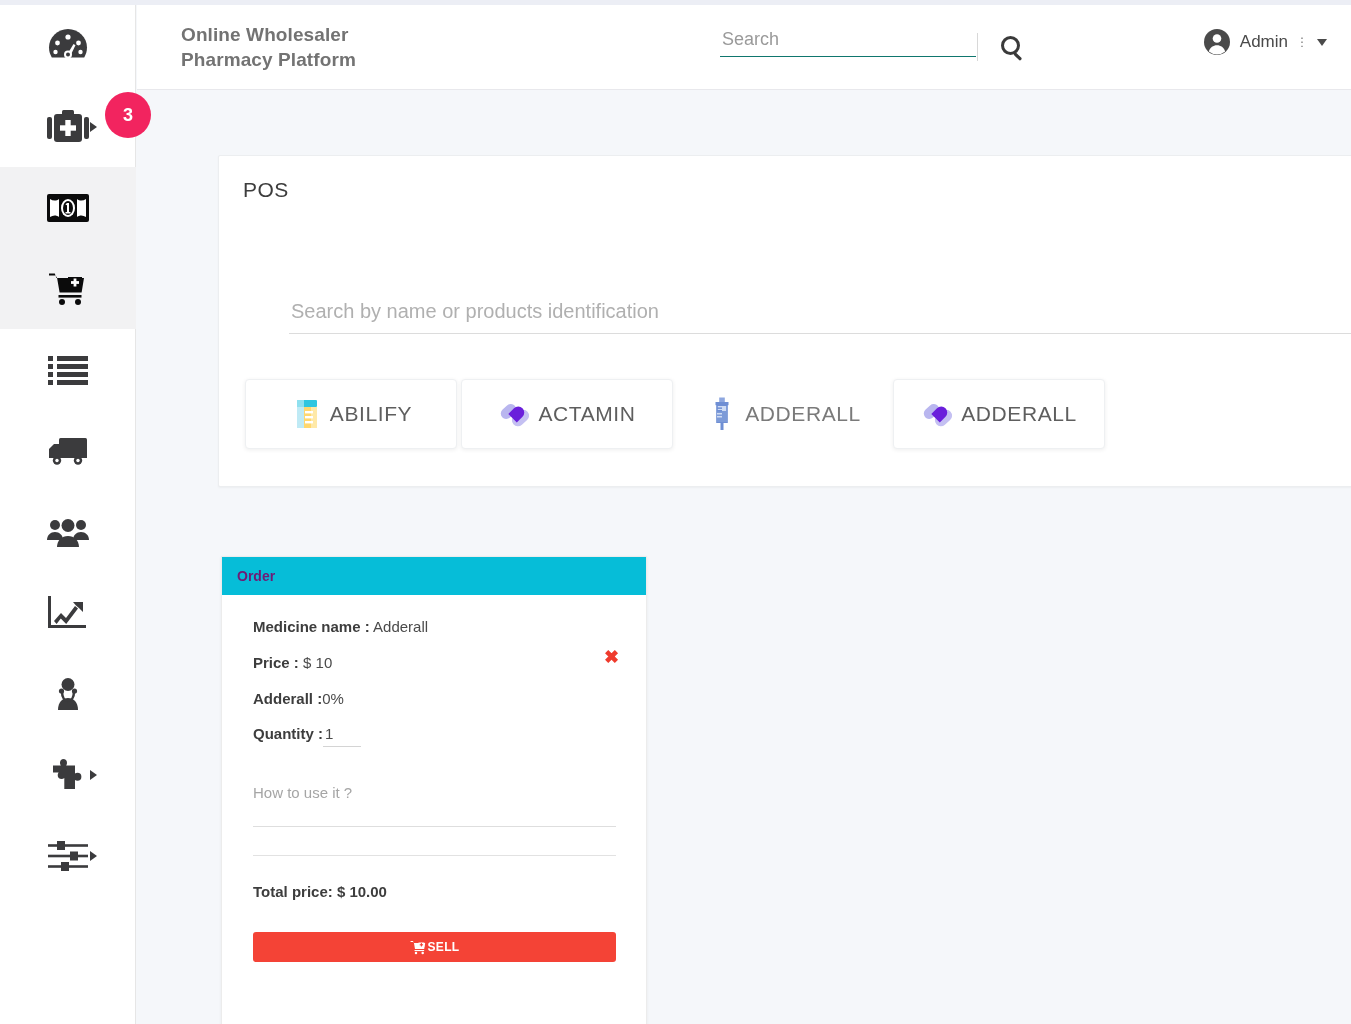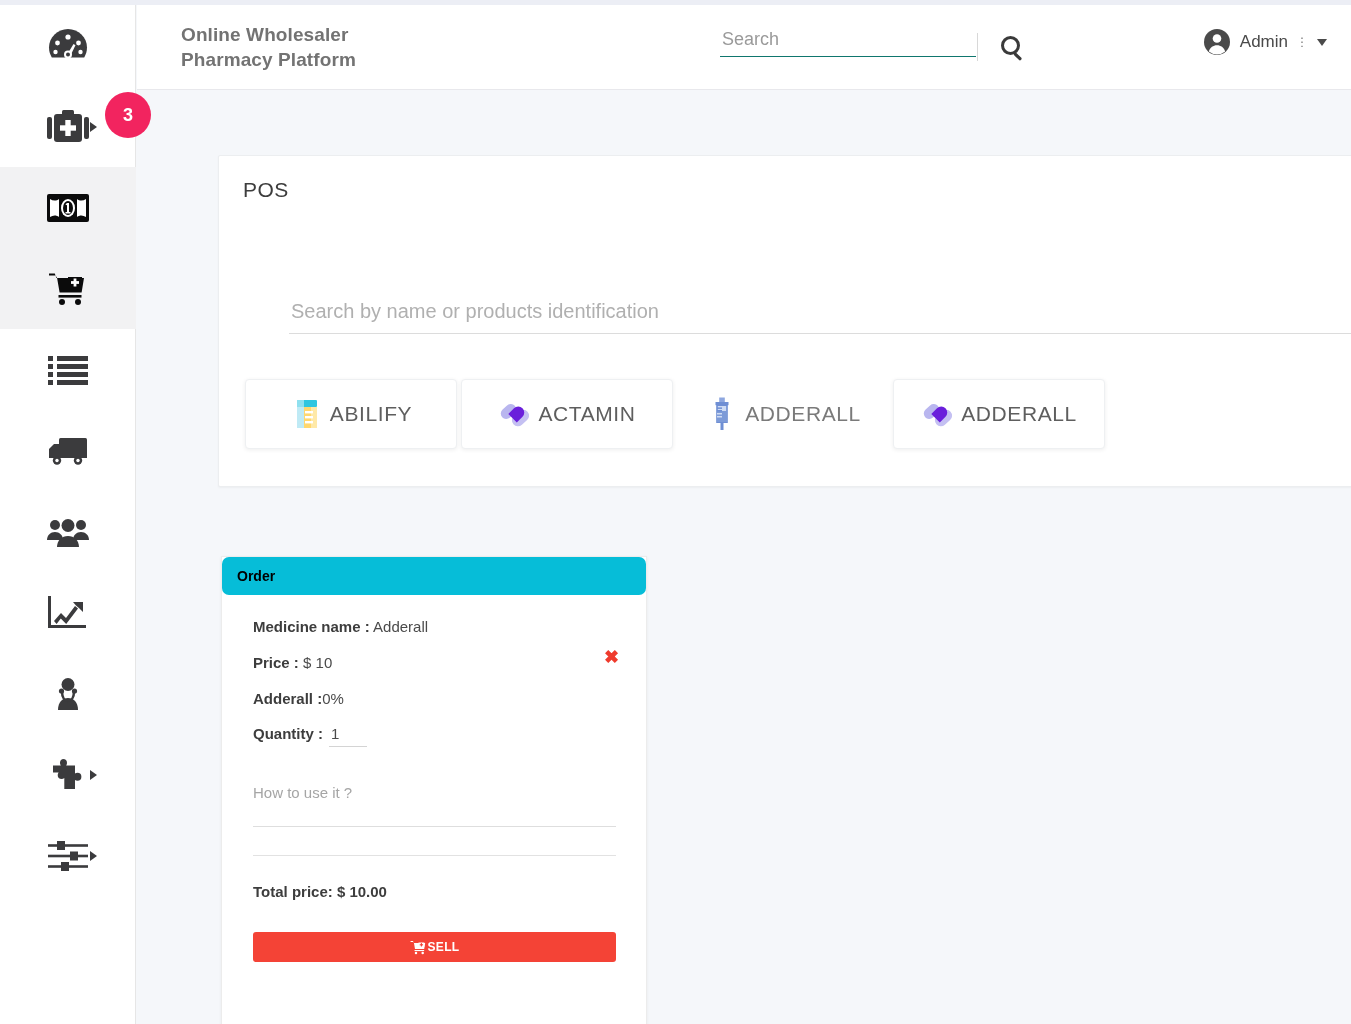--- a/index.html
+++ b/index.html
@@ -226,27 +226,26 @@
     position: absolute;
     left: 221px; top: 556px;
     width: 426px;
     background: #ffffff;
     border: 1px solid #ececec;
     box-shadow: 0 1px 3px rgba(0,0,0,0.06);
   }
   .order-head {
     height: 38px;
     background: #06bdd8;
-    color: #000000;
+    color: #701a75;
     display: flex;
     align-items: center;
     padding-left: 15px;
     font-size: 14px;
     font-weight: bold;
-    border-radius: 7px;
   }
   .order-body {
     padding: 22px 30px 0 31px;
     position: relative;
     height: 430px;
   }
   .close-x {
     position: absolute;
     right: 27px; top: 53px;
     color: #ef3b2d;
@@ -259,21 +258,20 @@
     font-size: 15px;
     color: #3d3d3d;
     margin-bottom: 16px;
     line-height: 20px;
   }
   .line b { font-weight: bold; }
   .line .val { font-weight: normal; color: #4a4a4a; }
   .qty-row {
     display: flex;
     align-items: baseline;
-    gap: 6px;
     margin-bottom: 8px;
   }
   .qty-label { font-size: 15px; font-weight: bold; color: #3d3d3d; }
   .qty-input {
     width: 38px;
     border: none;
     border-bottom: 1px solid #d4d4d4;
     outline: none;
     font-family: "Liberation Sans", sans-serif;
     font-size: 15px;

